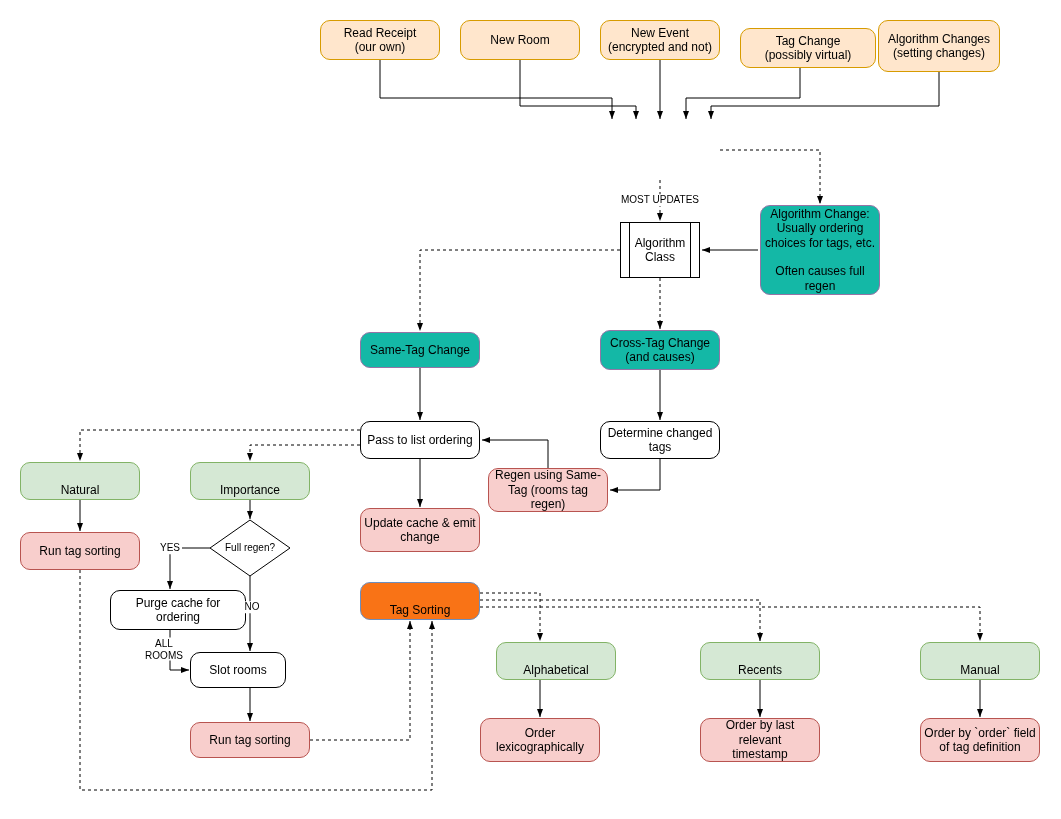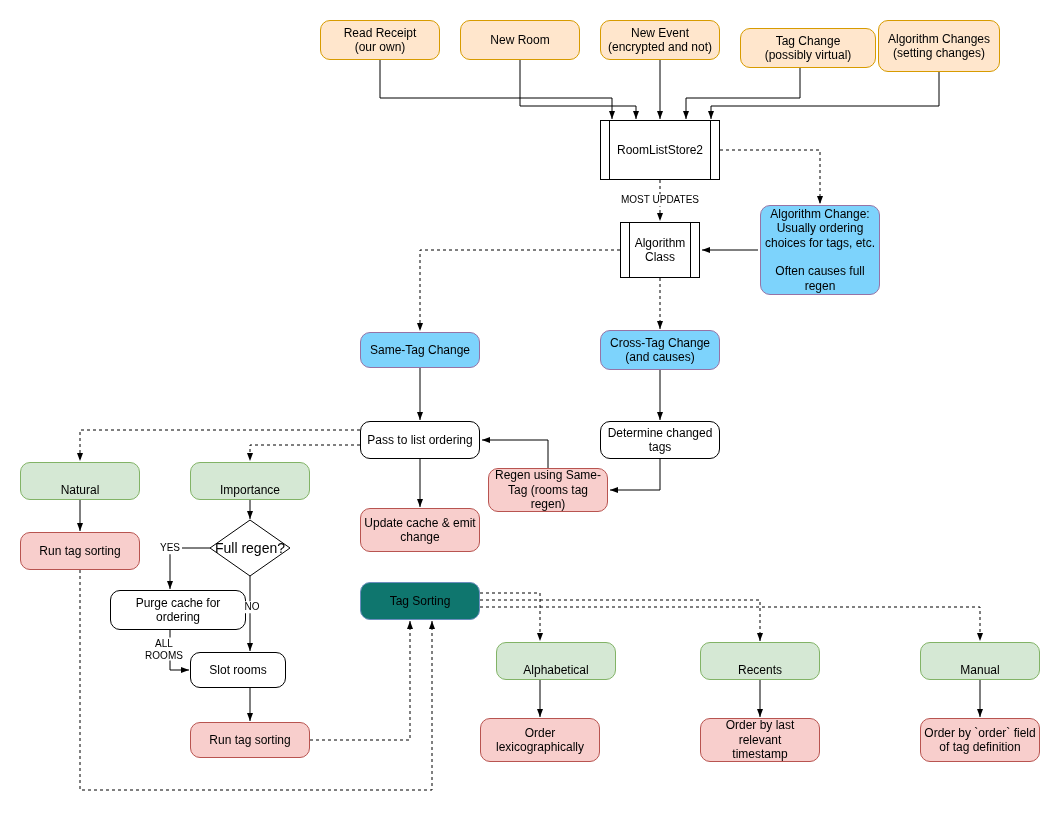--- a/index.html
+++ b/index.html
@@ -7,29 +7,29 @@
   body { font-family:"Liberation Sans", sans-serif; color:#000; }
   #canvas { position:relative; width:1061px; height:819px; background:#ffffff; overflow:hidden; }
   svg.edges { position:absolute; left:0; top:0; width:1061px; height:819px; z-index:0; }
   .edge { stroke:#000000; stroke-width:1; fill:none; }
   .dashed { stroke-dasharray:3 3; }
   .node { position:absolute; z-index:1; display:flex; align-items:center; justify-content:center;
           text-align:center; font-size:12px; line-height:1.2; border:1px solid #000;
           background:#fff; border-radius:10px; padding:2px; }
   .node .lbl { white-space:pre-line; }
   .orange { background:#ffe6cc; border-color:#d79b00; }
-  .purple { background:#7dd3fc; border-color:#9673a6;text-align:center; }
+  .purple { background:#14b8a6; border-color:#9673a6;text-align:center; }
   .green  { background:#d5e8d4; border-color:#82b366;align-items:flex-end; }
   .red    { background:#f8cecc; border-color:#b85450; }
-  .blue   { background:#0f766e; border-color:#6c8ebf; }
+  .blue   { background:#f97316; border-color:#6c8ebf;align-items:flex-end; }
   .process { border-radius:0; }
   .process::before, .process::after { content:""; position:absolute; top:0; bottom:0; width:0; border-left:1px solid #000; }
   .process::before { left:8px; }
   .process::after  { right:8px; }
-  .ghost { background:transparent; border:none; font-size:14px; }
+  .ghost { background:transparent; border:none; font-size:10px; }
   .elabel { position:absolute; z-index:2; background:#ffffff; font-size:10px; line-height:1.15;
             padding:0 2px; transform:translate(-50%,-50%); text-align:center; white-space:pre-line; }
 </style>
 </head>
 <body>
 
 <div id="canvas">
 
   <svg class="edges" xmlns="http://www.w3.org/2000/svg">
     <defs>
@@ -87,23 +87,20 @@
     </div>
   <div class="node orange" style="left:740px;top:28px;width:136px;height:40px">
       <span class="lbl">Tag Change
 (possibly virtual)</span>
     </div>
   <div class="node orange" style="left:878px;top:20px;width:122px;height:52px">
       <span class="lbl">Algorithm Changes
 (setting changes)</span>
     </div>
 
-  <div class="node process" style="left:600px;top:120px;width:120px;height:60px">
-      <span class="lbl">RoomListStore2</span>
-    </div>
   <div class="node process" style="left:620px;top:222px;width:80px;height:56px">
       <span class="lbl">Algorithm
 Class</span>
     </div>
   <div class="node purple" style="left:760px;top:205px;width:120px;height:90px">
       <span class="lbl">Algorithm Change:
 Usually ordering
 choices for tags, etc.
 
 Often causes full

